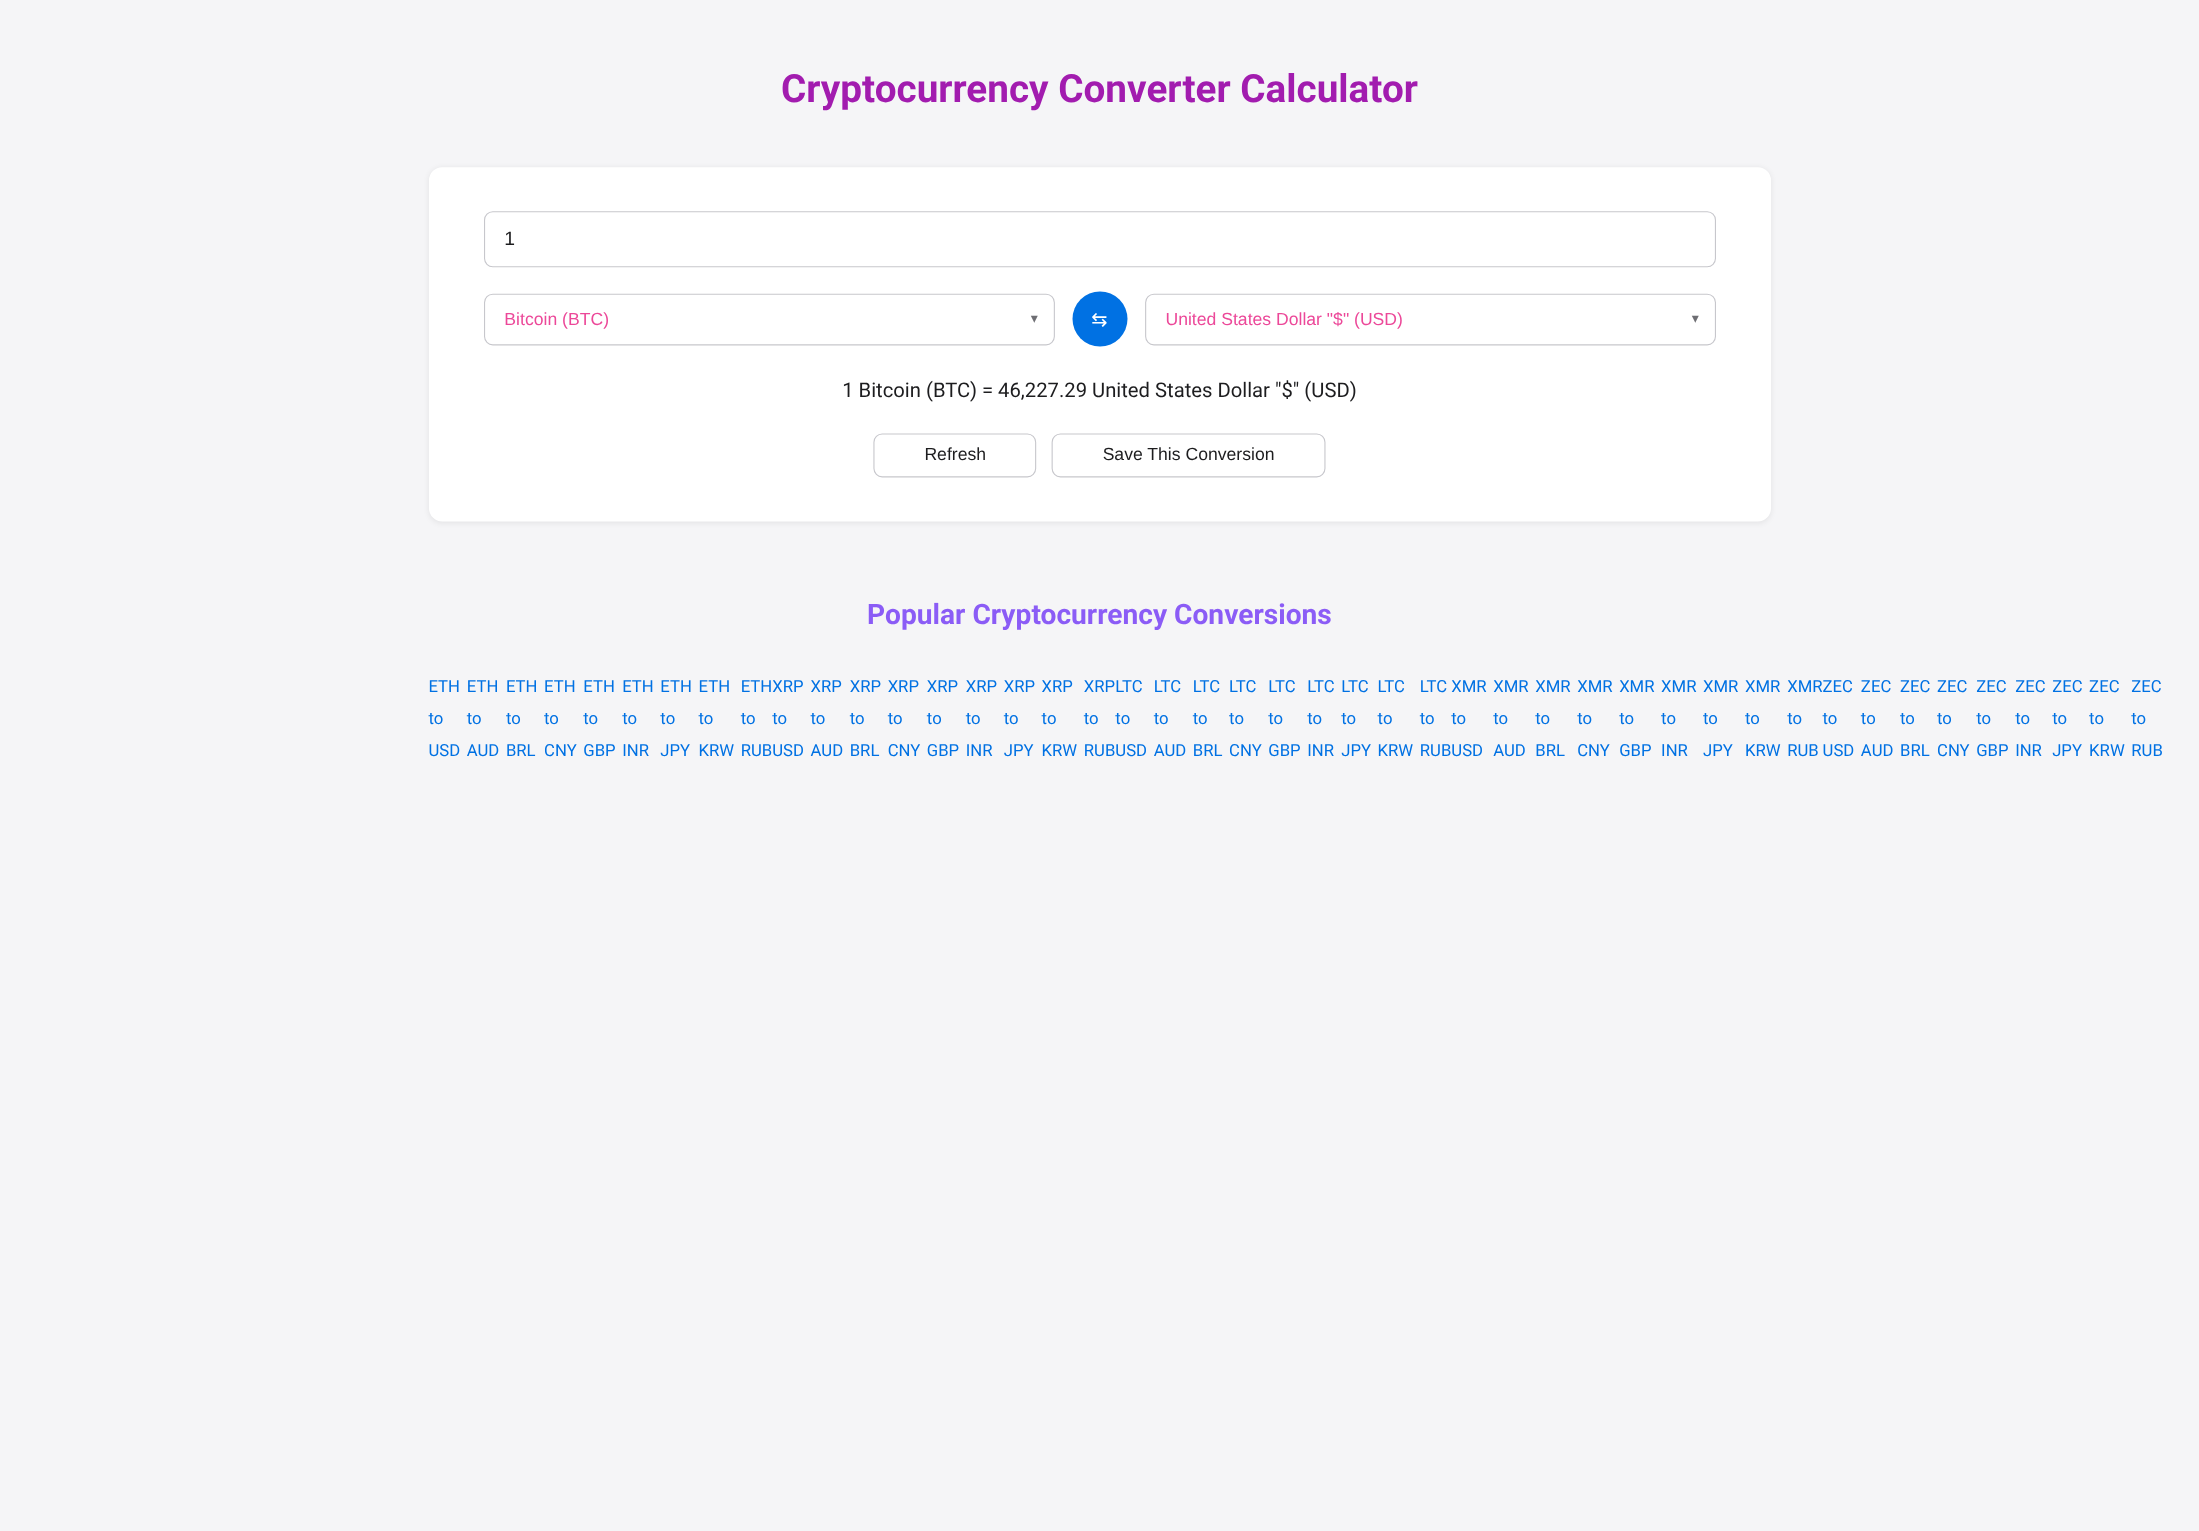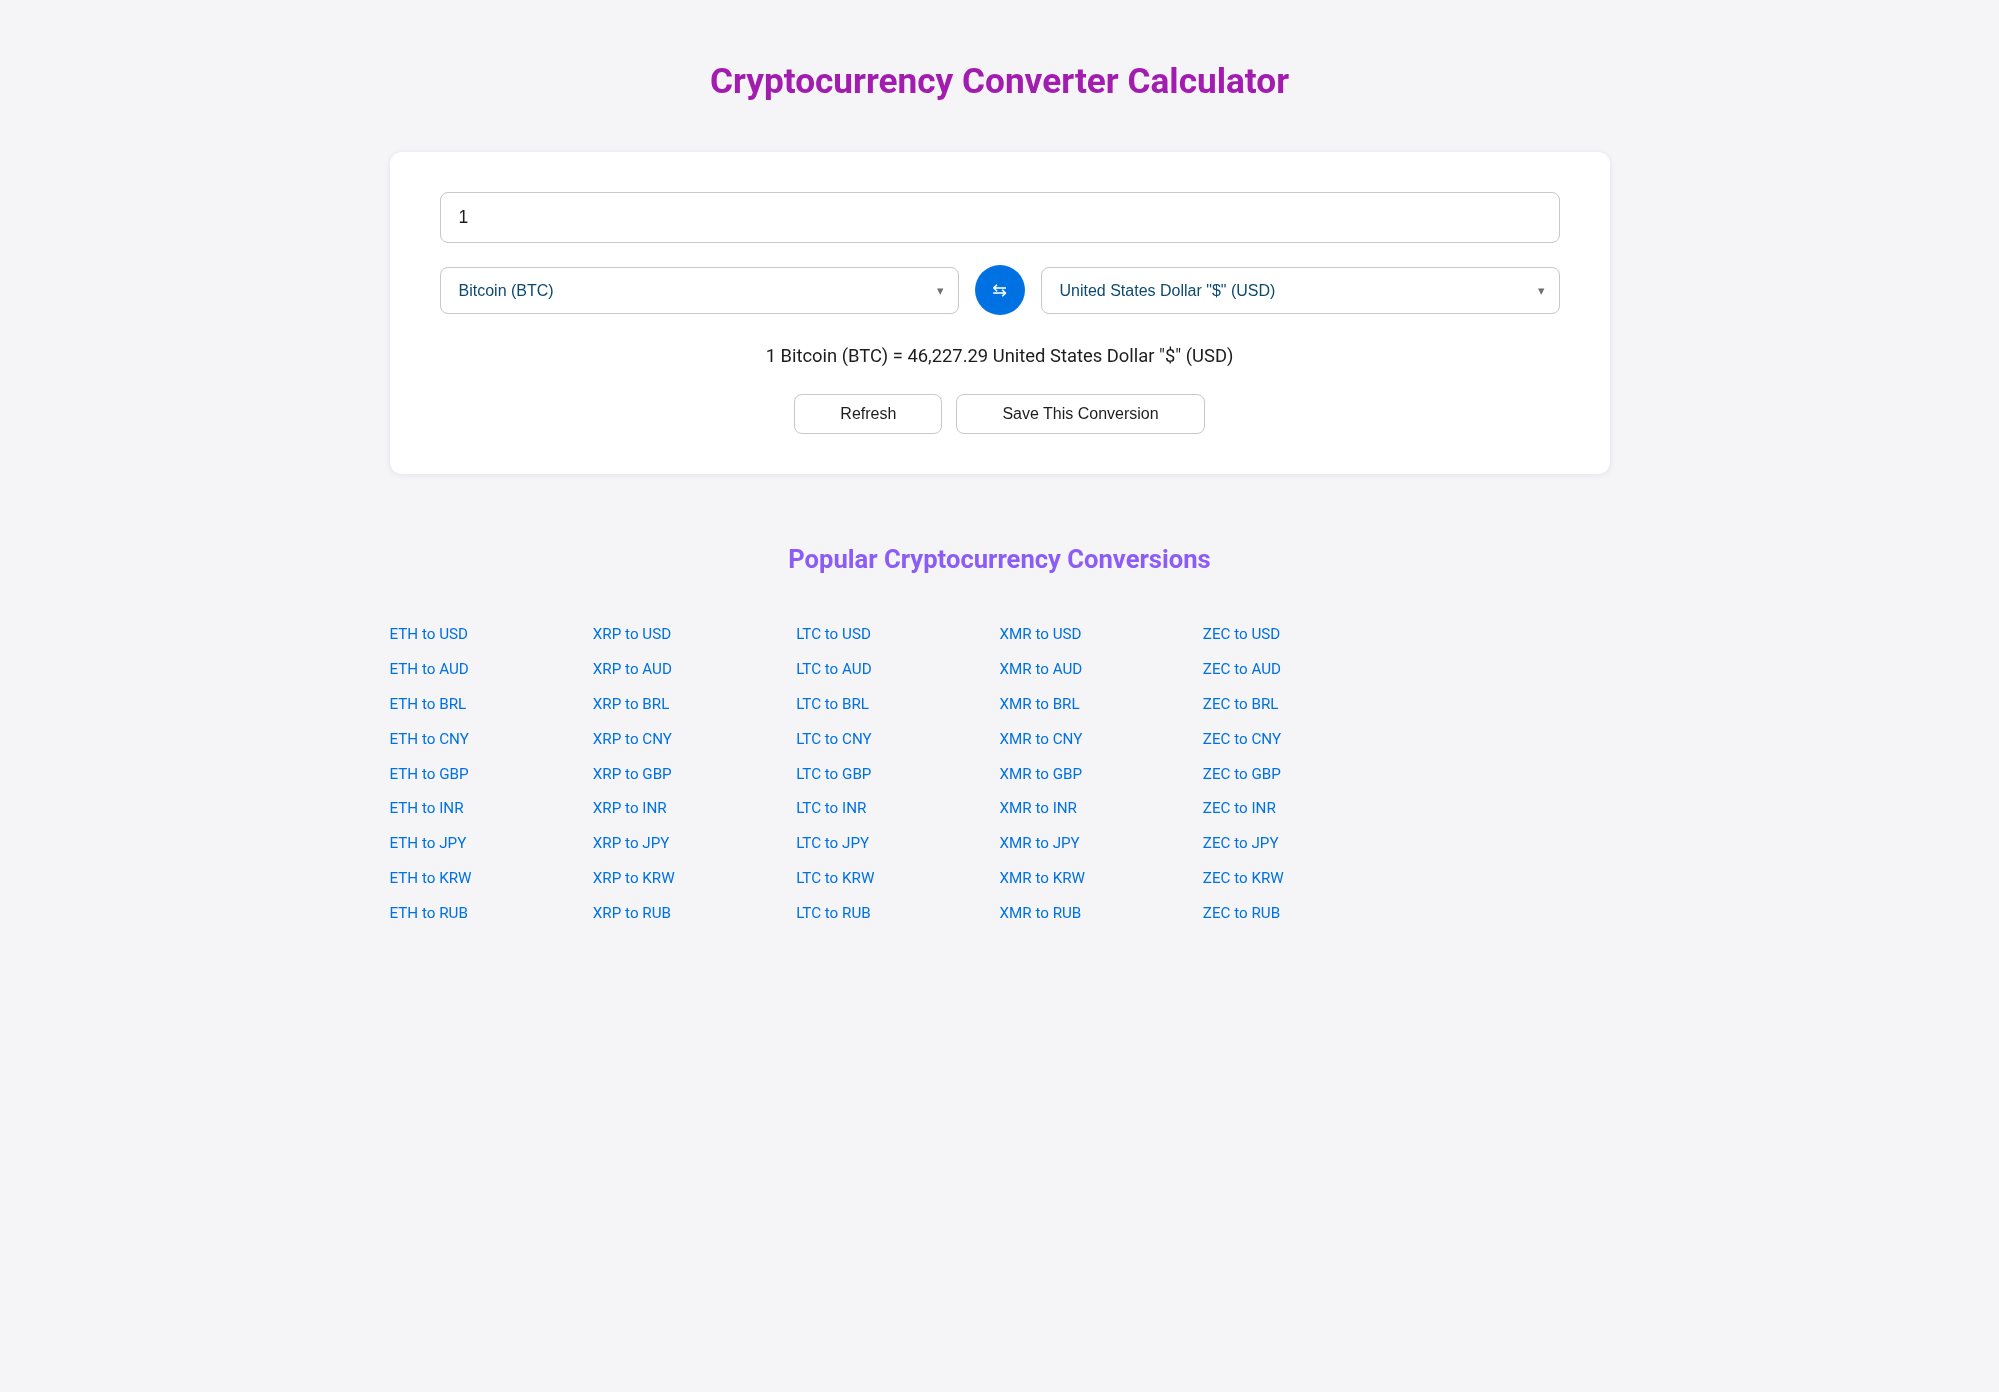--- a/index.html
+++ b/index.html
@@ -53,21 +53,21 @@
       background: #fff;
       display: flex;
       align-items: center;
     }
     .currency-select {
       appearance: none;
       border: none;
       background: transparent;
       padding: 14px 40px 14px 18px;
       font-size: 1rem;
-      color: #0c4a6e;
+      color: #ec4899;
       width: 100%;
       cursor: pointer;
       outline: none;
     }
     .select-chevron {
       position: absolute;
       right: 14px;
       top: 50%;
       transform: translateY(-50%);
       pointer-events: none;
@@ -123,23 +123,22 @@
       margin-bottom: 36px;
       color: #8b5cf6;
     }
     .conversions-grid {
       display: grid;
       grid-template-columns: repeat(6, 1fr);
       gap: 0;
     }
     .conversion-col {
       display: flex;
-      flex-direction: column;
+      flex-direction: row;
       gap: 6px;
-      margin-top: 10px;
     }
     .conversion-link {
       color: #0071e3;
       text-decoration: none;
       font-size: 0.95rem;
       line-height: 1.9;
       cursor: pointer;
       display: block;
     }
   </style>

